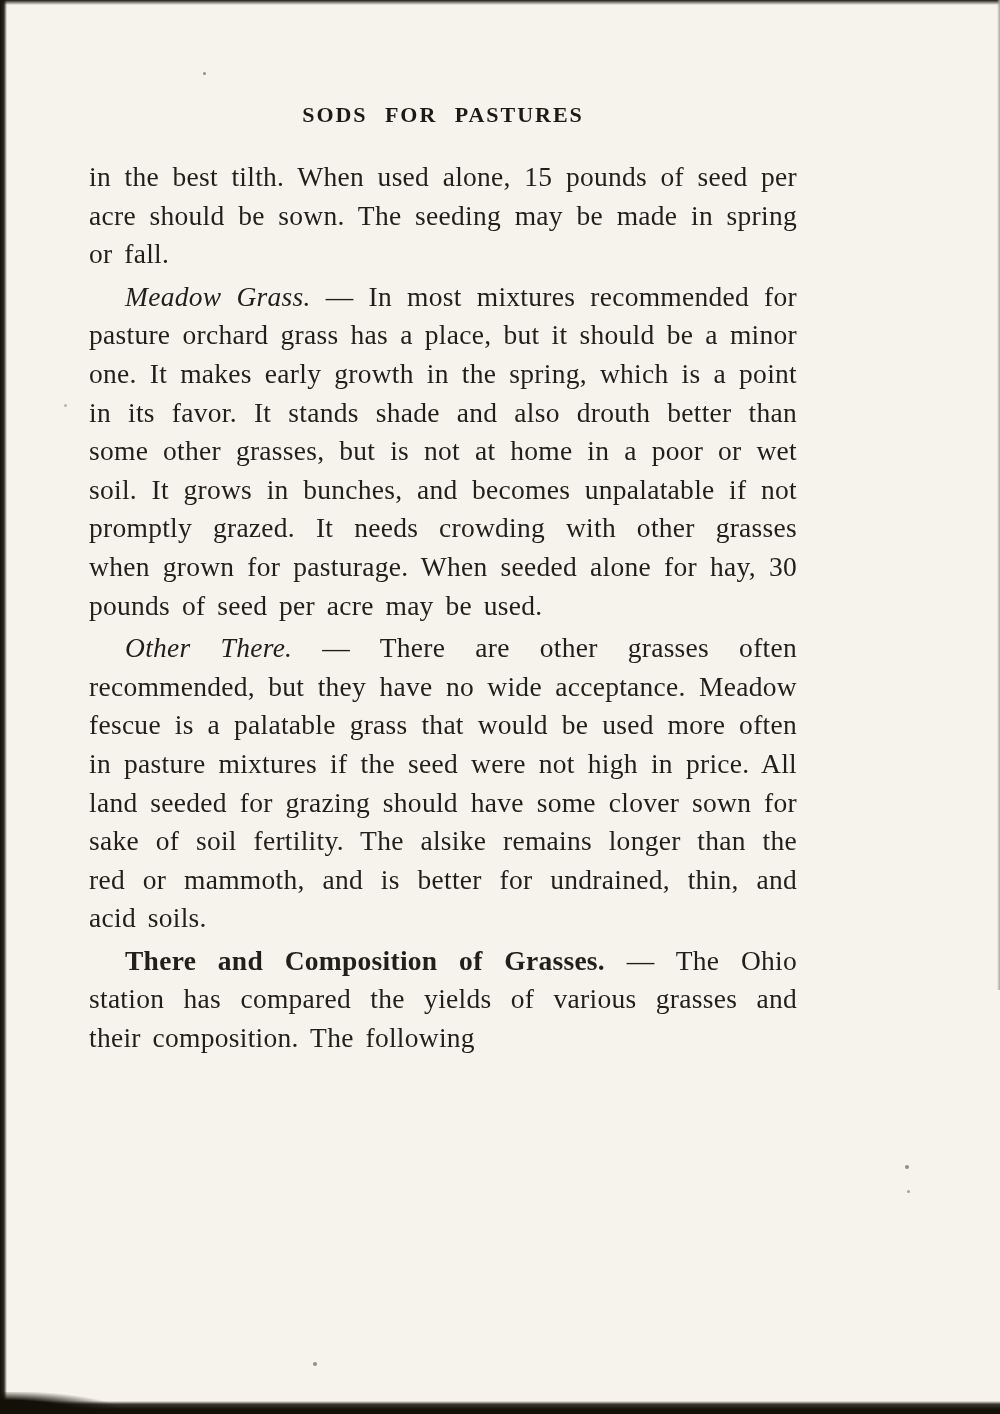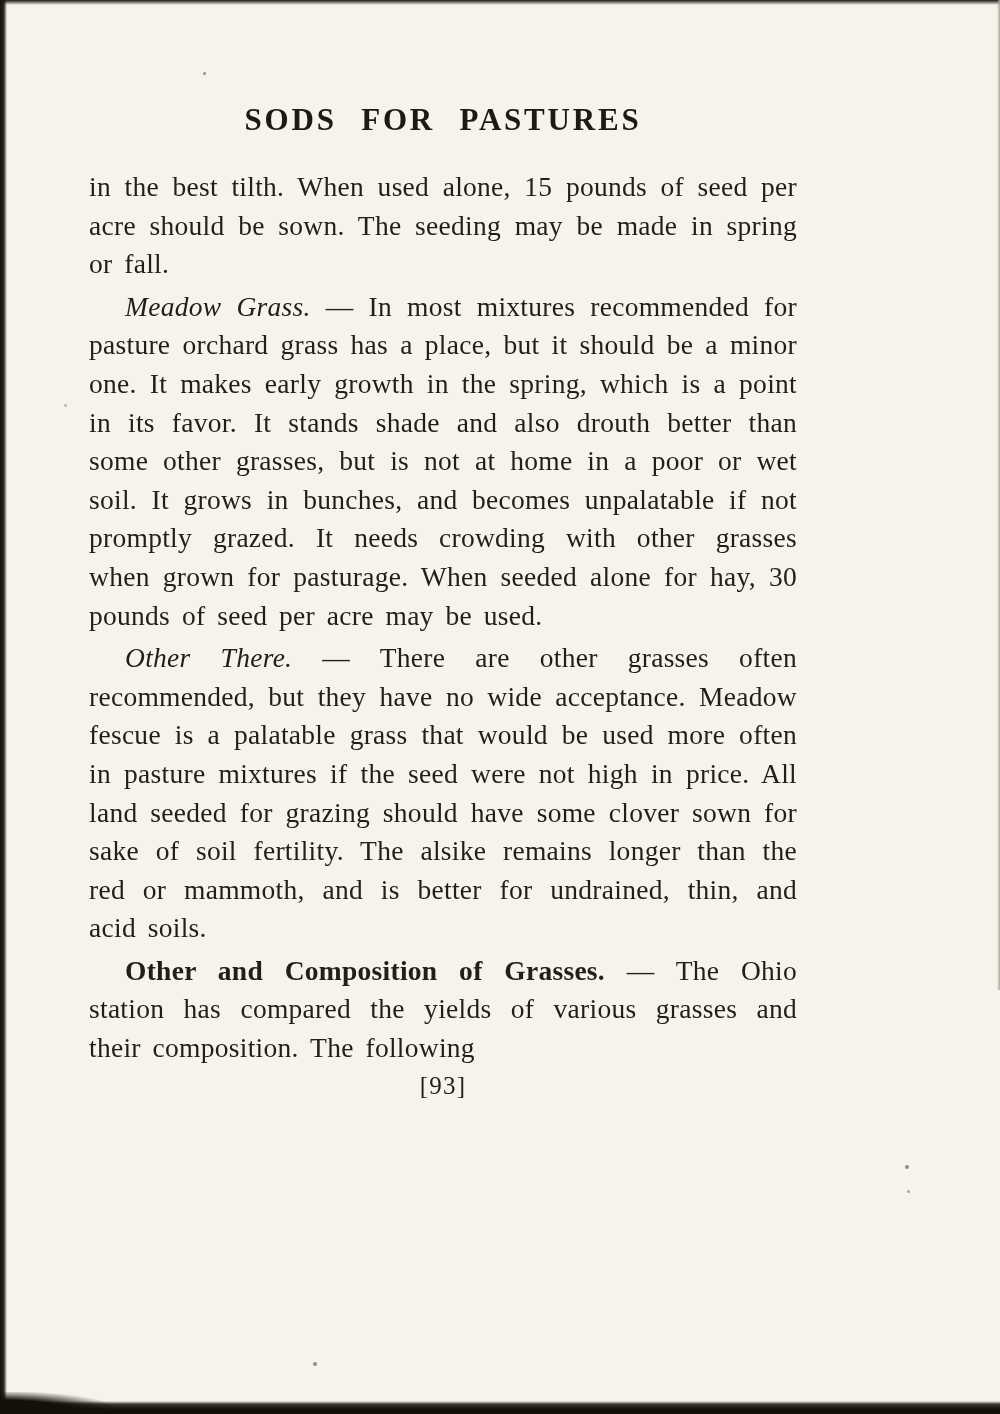--- a/index.html
+++ b/index.html
@@ -59,21 +59,21 @@
   .content {
     position: absolute;
     left: 85px;
     top: 0;
     width: 716px;
     padding-top: 102px;
   }
 
   h1.title {
     margin: 0 0 30px 0;
-    font-size: 31px;
+    font-size: 22px;
     font-weight: bold;
     letter-spacing: 0.09em;
     word-spacing: 0.45em;
     text-align: center;
     color: #1d1914;
   }
 
   p.body-par {
     margin: 4px;
     font-size: 27.5px;
@@ -121,19 +121,18 @@
     <span class="lead-italic">Meadow Grass.</span>
     <span>— In most mixtures recommended for pasture orchard grass has a place, but it should be a minor one.  It makes early growth in the spring, which is a point in its favor.  It stands shade and also drouth better than some other grasses, but is not at home in a poor or wet soil.  It grows in bunches, and becomes unpalatable if not promptly grazed.  It needs crowding with other grasses when grown for pasturage. When seeded alone for hay, 30 pounds of seed per acre may be used.</span>
   </p>
 
   <p class="body-par indent">
     <span class="lead-italic">Other There.</span>
     <span>— There are other grasses often recommended, but they have no wide acceptance. Meadow fescue is a palatable grass that would be used more often in pasture mixtures if the seed were not high in price.  All land seeded for grazing should have some clover sown for sake of soil fertility.  The alsike remains longer than the red or mammoth, and is better for undrained, thin, and acid soils.</span>
   </p>
 
   <p class="body-par indent">
-    <span class="lead-bold">Other and Composition of Grasses.</span>
+    <span class="lead-bold">There and Composition of Grasses.</span>
     <span>— The Ohio station has compared the yields of various grasses and their composition.  The following</span>
   </p>
 
-  <div class="page-number">[93]</div>
 
 </div>
 
 </body></html>

